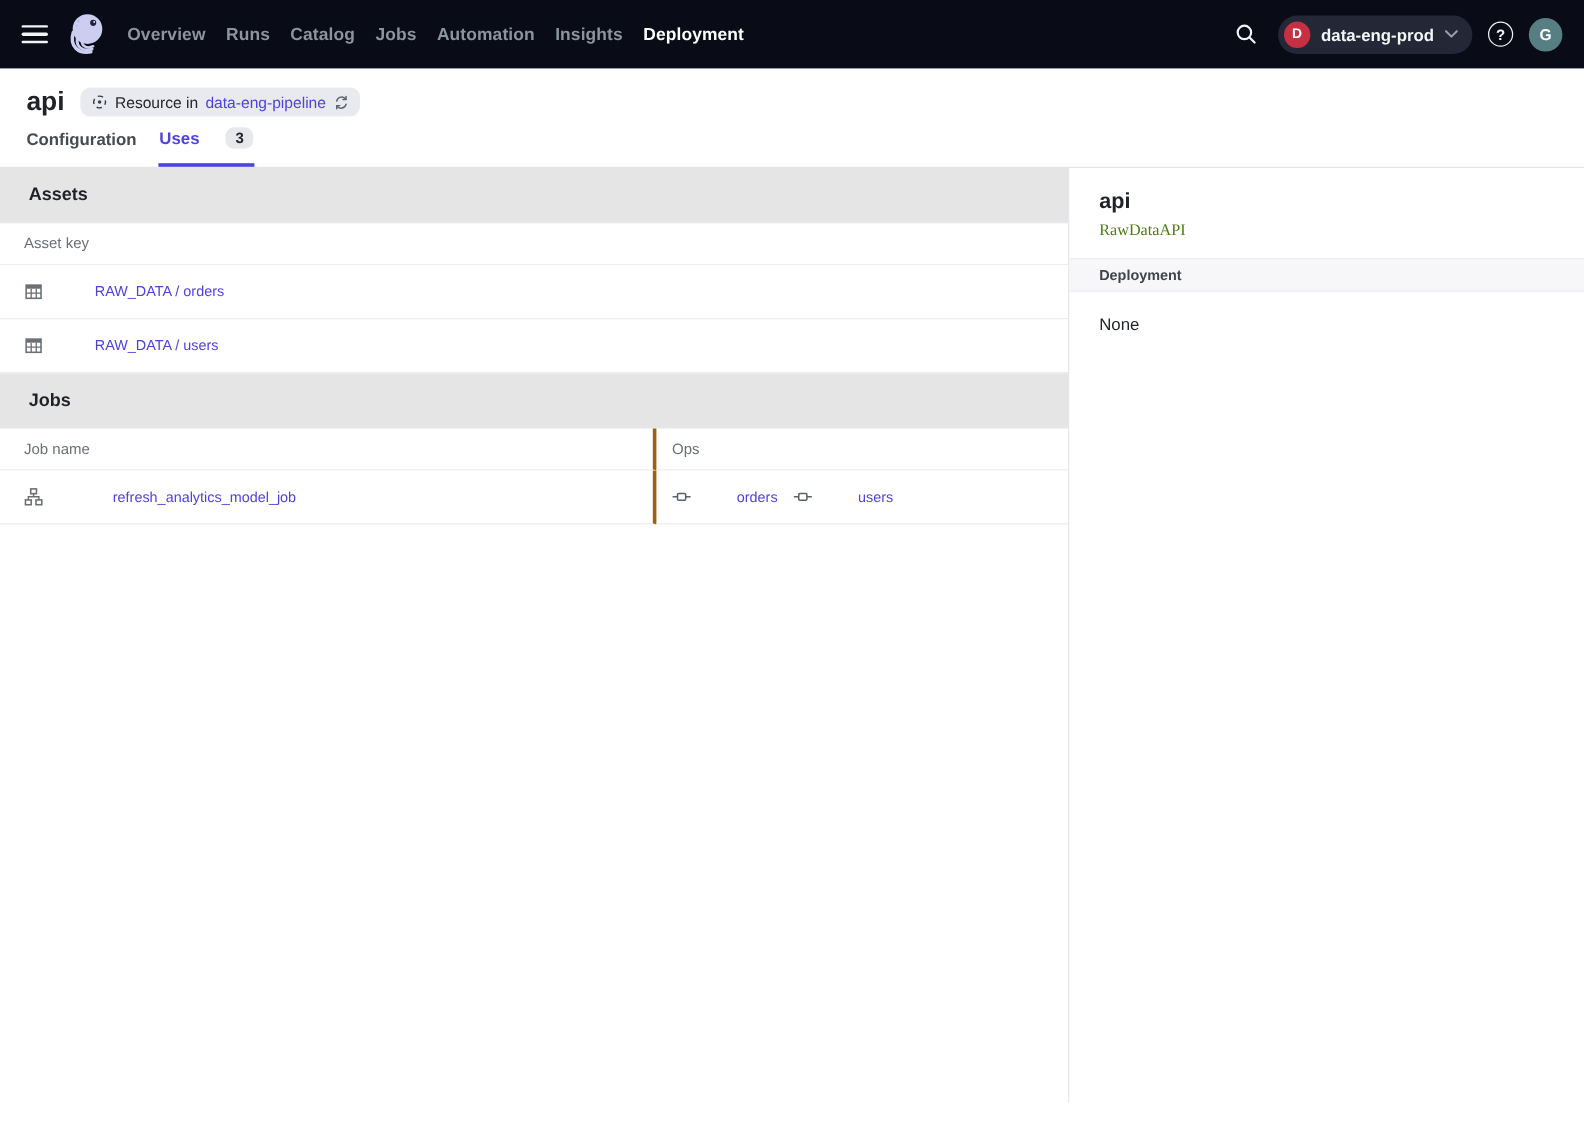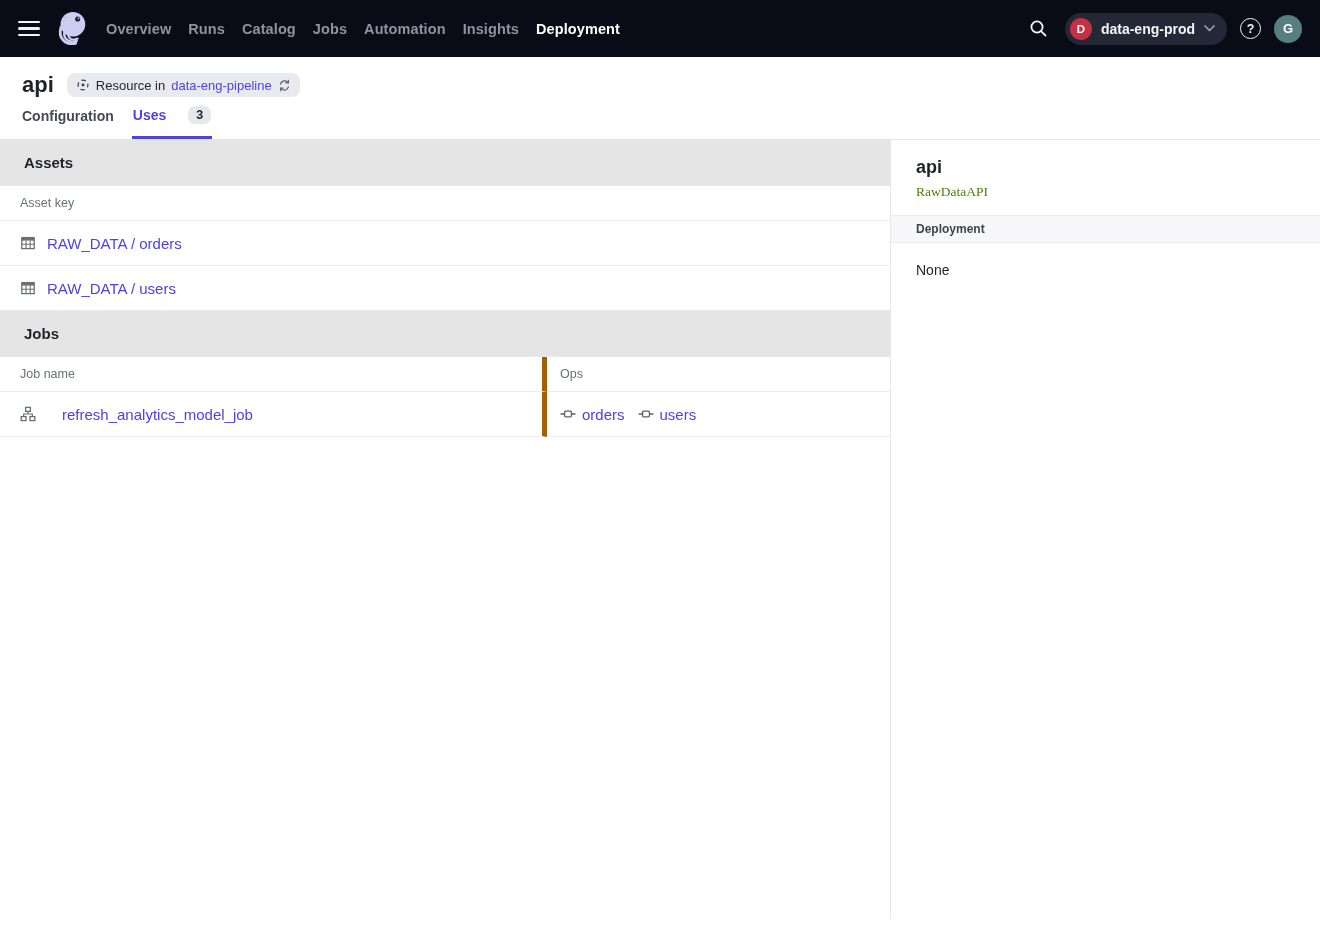--- a/index.html
+++ b/index.html
@@ -36,27 +36,27 @@
 
   
   .content { display:flex; height:779px; }
   .main { flex:1; min-width:0; }
   .side { width:430px; border-left:1px solid #E5E7EA; }
 
   .band { background:#e5e5e5; border-bottom:1px solid #E7E9EC; padding:14px 24px; font-size:15px; font-weight:700; color:#1F2227; }
   .col-head { display:flex; color:#6A7076; font-size:12.5px; border-bottom:1px solid #ECEDF1; }
   .col-head .cell { padding:10px 20px; }
   .asset-row { display:flex; align-items:center; gap:11px; padding:13px 20px; border-bottom:1px solid #ECEDF1; height:45px; }
-  a.link { color:#4F43DD; font-size:15px; text-decoration:none; cursor:pointer; }
+  a.link { color:#4F43DD; font-size:12px; text-decoration:none; cursor:pointer;margin-left:32px; }
 
   .jobs-table { display:grid; grid-template-columns:547px 1fr; }
   .jobs-table .hcell { padding:10px 20px; color:#6A7076; font-size:12.5px; border-bottom:1px solid #ECEDF1; }
   .jobs-table .hcell.ops { padding-left:13px; }
   .jobs-table .rcell { padding:13px 20px; border-bottom:1px solid #ECEDF1; display:flex; align-items:center; gap:26px; height:45px; }
-  .jobs-table .name-col { border-right:5px solid #a16207; }
+  .jobs-table .name-col { border-right:3px solid #a16207; }
   .ops-cell { padding-left:13px !important; gap:13px !important; }
   .op-chip { display:flex; align-items:center; gap:6px;text-align:right; }
 
   
   .side-head { padding:17px 25px 15px; }
   .side-title { font-size:18px; font-weight:700; color:#1F2227; }
   .side-type { margin-top:6px; font-family:Liberation Serif, serif; font-size:13.5px; color:#4d7c0f; }
   .desc-band { background:#F7F7F9; border-top:1px solid #ECEDF1; border-bottom:1px solid #ECEDF1; padding:6px 25px; font-size:12px; font-weight:600; color:#3F444B; }
   .desc-value { padding:19px 25px; font-size:14px; color:#23262B; }
 

